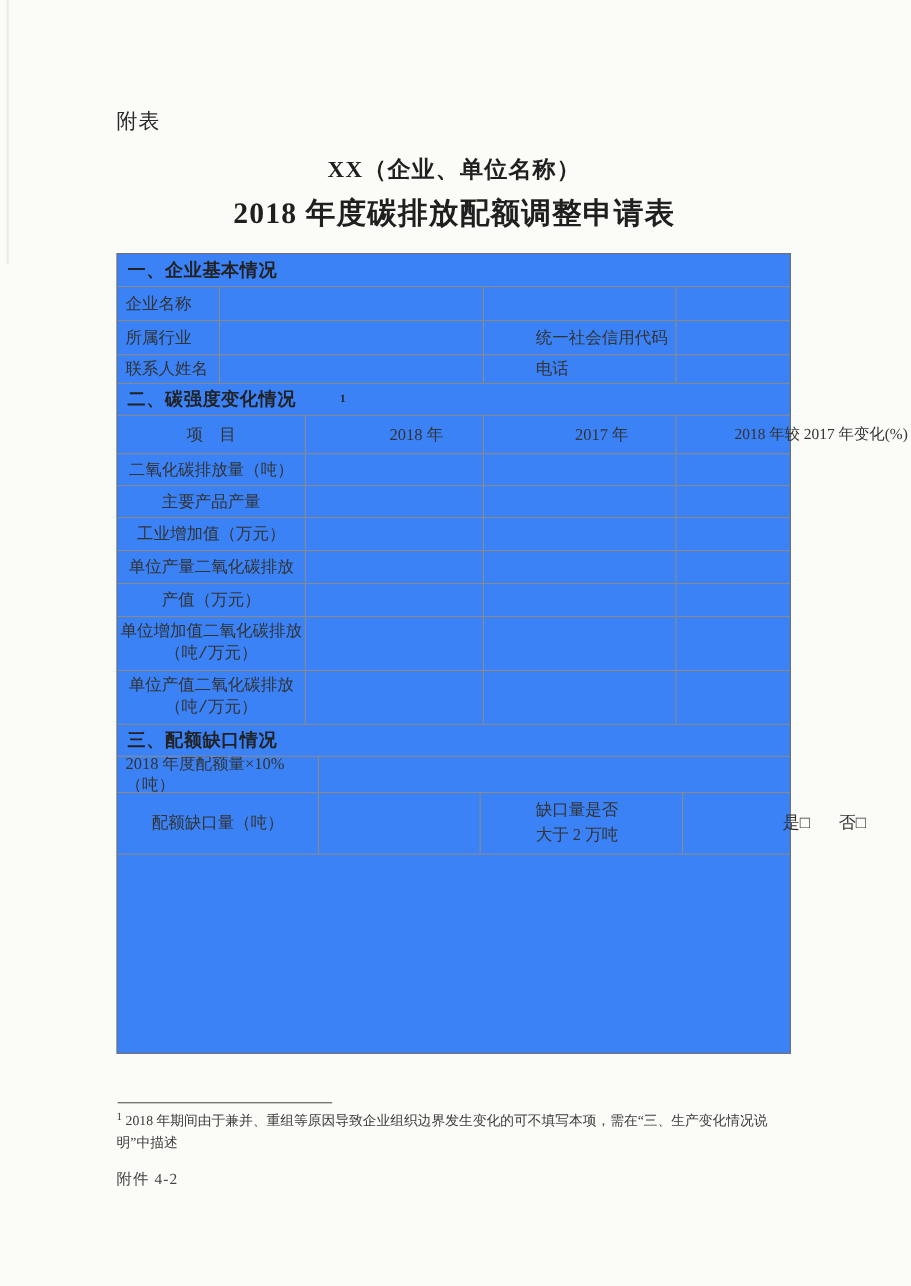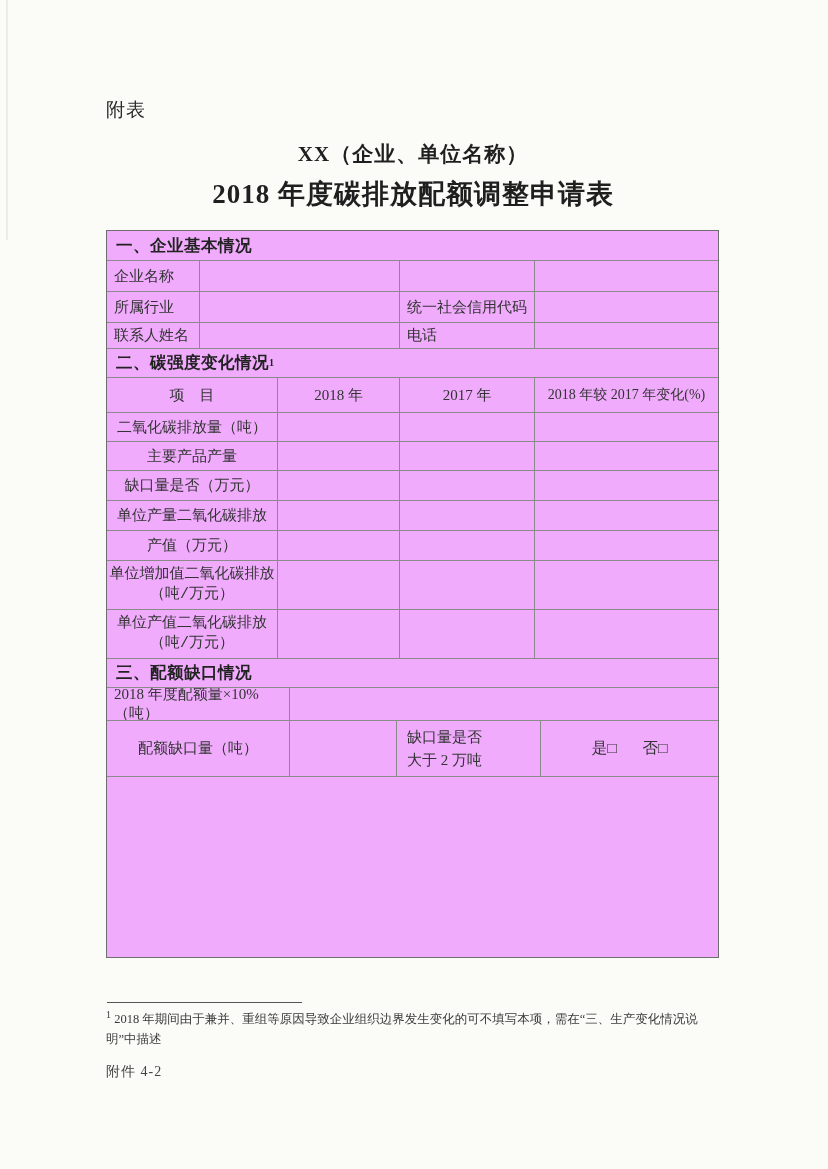--- a/index.html
+++ b/index.html
@@ -14,23 +14,23 @@
   .scan-edge{position:absolute;left:6px;top:0;width:2px;height:240px;background:#ecebe6;}
   .content{margin-left:106px;width:614px;padding-top:97px;}
   .corner{font-size:19px;letter-spacing:1px;color:#2b2b2b;}
   .title1{margin-top:17px;text-align:center;font-size:21px;font-weight:700;color:#1f1f1f;letter-spacing:1px;}
   .title2{margin-top:8px;text-align:center;font-size:27px;font-weight:700;color:#1f1f1f;letter-spacing:1px;}
 
   .form-table{
     margin-top:18px;
     width:611px;
     border:1.5px solid #6e6e6e;
-    background:#f0abfc;
+    background:#3b82f6;
   }
-  .form-table > * + *{border-top:1px solid #8a8a8a;}
+  .form-table > * + *{border-top:1px solid #8a8a8a;gap:40px;}
   .sec-header{
     height:29px;display:flex;align-items:center;
     padding-left:9px;font-size:16.5px;font-weight:700;color:#222;
     letter-spacing:0.5px;box-sizing:border-box;
   }
   .row{display:grid;box-sizing:border-box;}
   .g-s1{grid-template-columns:93px 200px 135px 183px;}
   .g-s2{grid-template-columns:171px 122px 135px 183px;}
   .g-s3a{grid-template-columns:183px 428px;}
   .g-s3b{grid-template-columns:183px 107px 144px 177px;}
@@ -114,21 +114,21 @@
     </div>
 
     <div class="row g-s2 h29">
       <div class="c center">主要产品产量</div>
       <div class="c"></div>
       <div class="c"></div>
       <div class="c"></div>
     </div>
 
     <div class="row g-s2 h30">
-      <div class="c center">缺口量是否（万元）</div>
+      <div class="c center">工业增加值（万元）</div>
       <div class="c"></div>
       <div class="c"></div>
       <div class="c"></div>
     </div>
 
     <div class="row g-s2 h30">
       <div class="c center">单位产量二氧化碳排放</div>
       <div class="c"></div>
       <div class="c"></div>
       <div class="c"></div>

